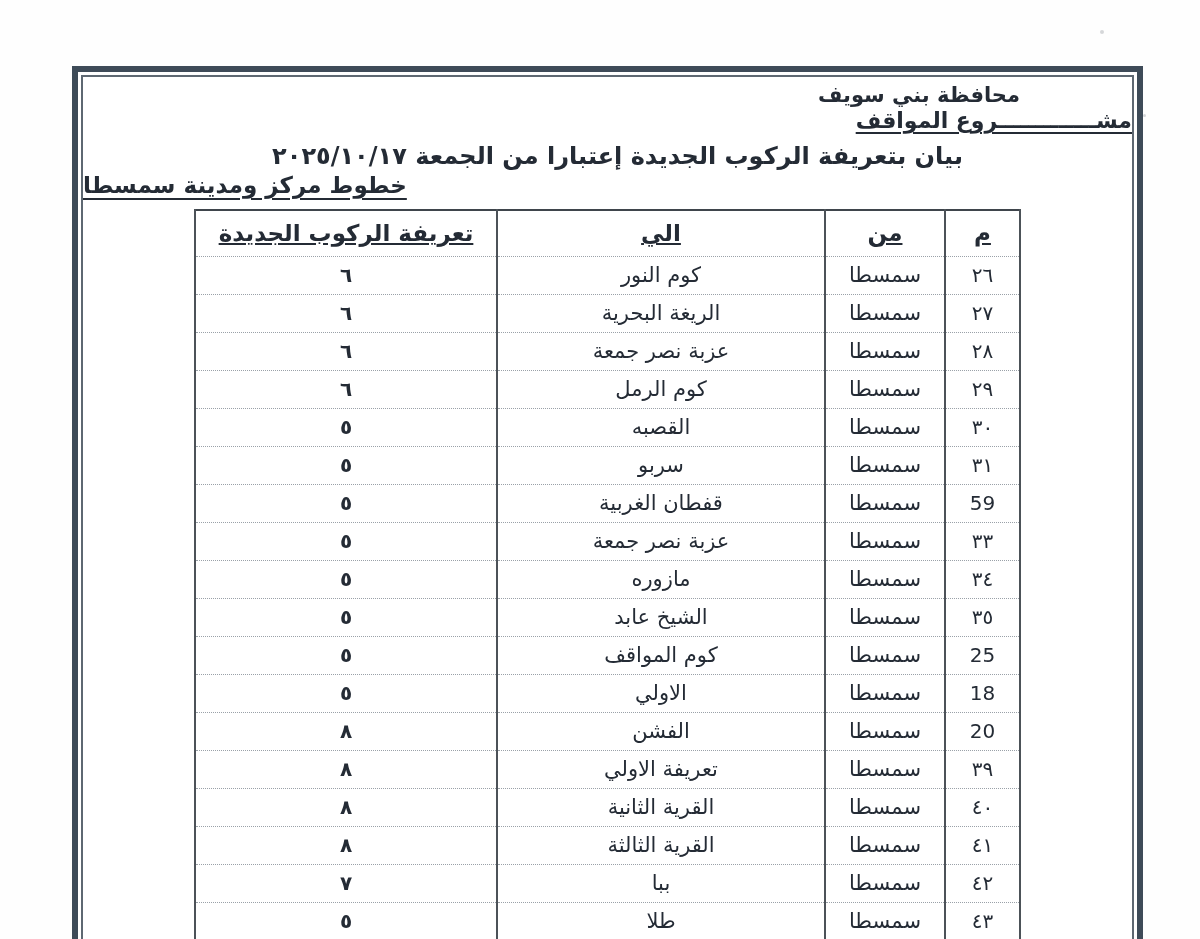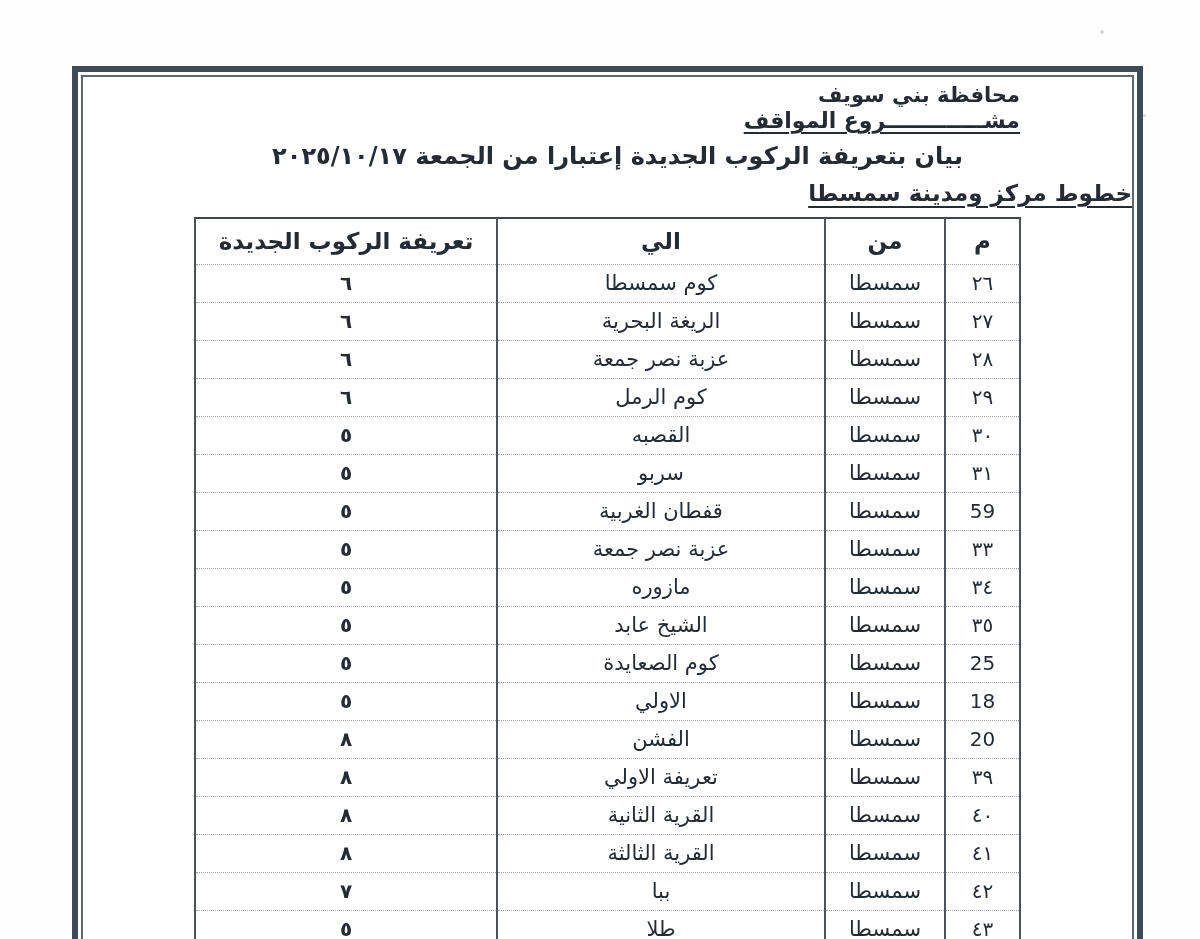--- a/index.html
+++ b/index.html
@@ -31,36 +31,36 @@
     position: absolute; inset: 0;
     padding-top: 5px;
   }
 
   .gov-line {
     text-align: right; padding-left: 4px; padding-right: 112px;
     font-size: 21px; font-weight: bold; line-height: 1.25;
     letter-spacing: 0.5px;
   }
   .project-line {
-    text-align: right; padding-right: 112px;
+    text-align: right; 
     font-size: 22px; font-weight: bold; line-height: 1.2;
     text-decoration: underline;
     text-decoration-thickness: 2px;
     text-underline-offset: 4px;
   }
   .doc-title {
     text-align: center;
     margin-top: 7px;
     font-size: 24px; font-weight: bold;
     letter-spacing: 0.3px;
     padding-left: 20px;
   }
   .doc-subtitle {
-    text-align: right;
-    margin-top: 10px;
+    text-align: left;
+    margin-top: 2px;
     font-size: 23px; font-weight: bold;
     text-decoration: underline;
     text-decoration-thickness: 2px;
     text-underline-offset: 5px;
   }
 
   table.fare-table {
     margin: 11px auto 0;
     width: 825px;
     border-collapse: collapse;
@@ -79,20 +79,21 @@
     vertical-align: middle;
     padding: 0;
     overflow: hidden;
     white-space: nowrap;
   }
   .fare-table th {
     height: 45px;
     font-size: 23px;
     font-weight: bold;
     border-bottom: 1px dotted #9aa1a8;
+    text-decoration: underline;
   }
   .fare-table td {
     height: 37px;
     font-size: 21px;
     border-top: 1px dotted #9aa1a8;
   }
   .fare-table td:nth-child(1) { font-size: 20px; }
   .fare-table td:nth-child(4) { font-size: 20px; font-weight: bold; }
 </style>
 </head>
@@ -127,21 +128,21 @@
               <th>م</th>
               <th>من</th>
               <th>الي</th>
               <th>تعريفة الركوب الجديدة</th>
             </tr>
           </thead>
           <tbody>
               <tr>
                 <td>٢٦</td>
                 <td>سمسطا</td>
-                <td>كوم سمسطا</td>
+                <td>كوم النور</td>
                 <td>٦</td>
               </tr>
               <tr>
                 <td>٢٧</td>
                 <td>سمسطا</td>
                 <td>الريغة البحرية</td>
                 <td>٦</td>
               </tr>
               <tr>
                 <td>٢٨</td>
@@ -187,21 +188,21 @@
               </tr>
               <tr>
                 <td>٣٥</td>
                 <td>سمسطا</td>
                 <td>الشيخ عابد</td>
                 <td>٥</td>
               </tr>
               <tr>
                 <td>25</td>
                 <td>سمسطا</td>
-                <td>كوم الصعايدة</td>
+                <td>كوم المواقف</td>
                 <td>٥</td>
               </tr>
               <tr>
                 <td>18</td>
                 <td>سمسطا</td>
                 <td>الاولي</td>
                 <td>٥</td>
               </tr>
               <tr>
                 <td>20</td>

